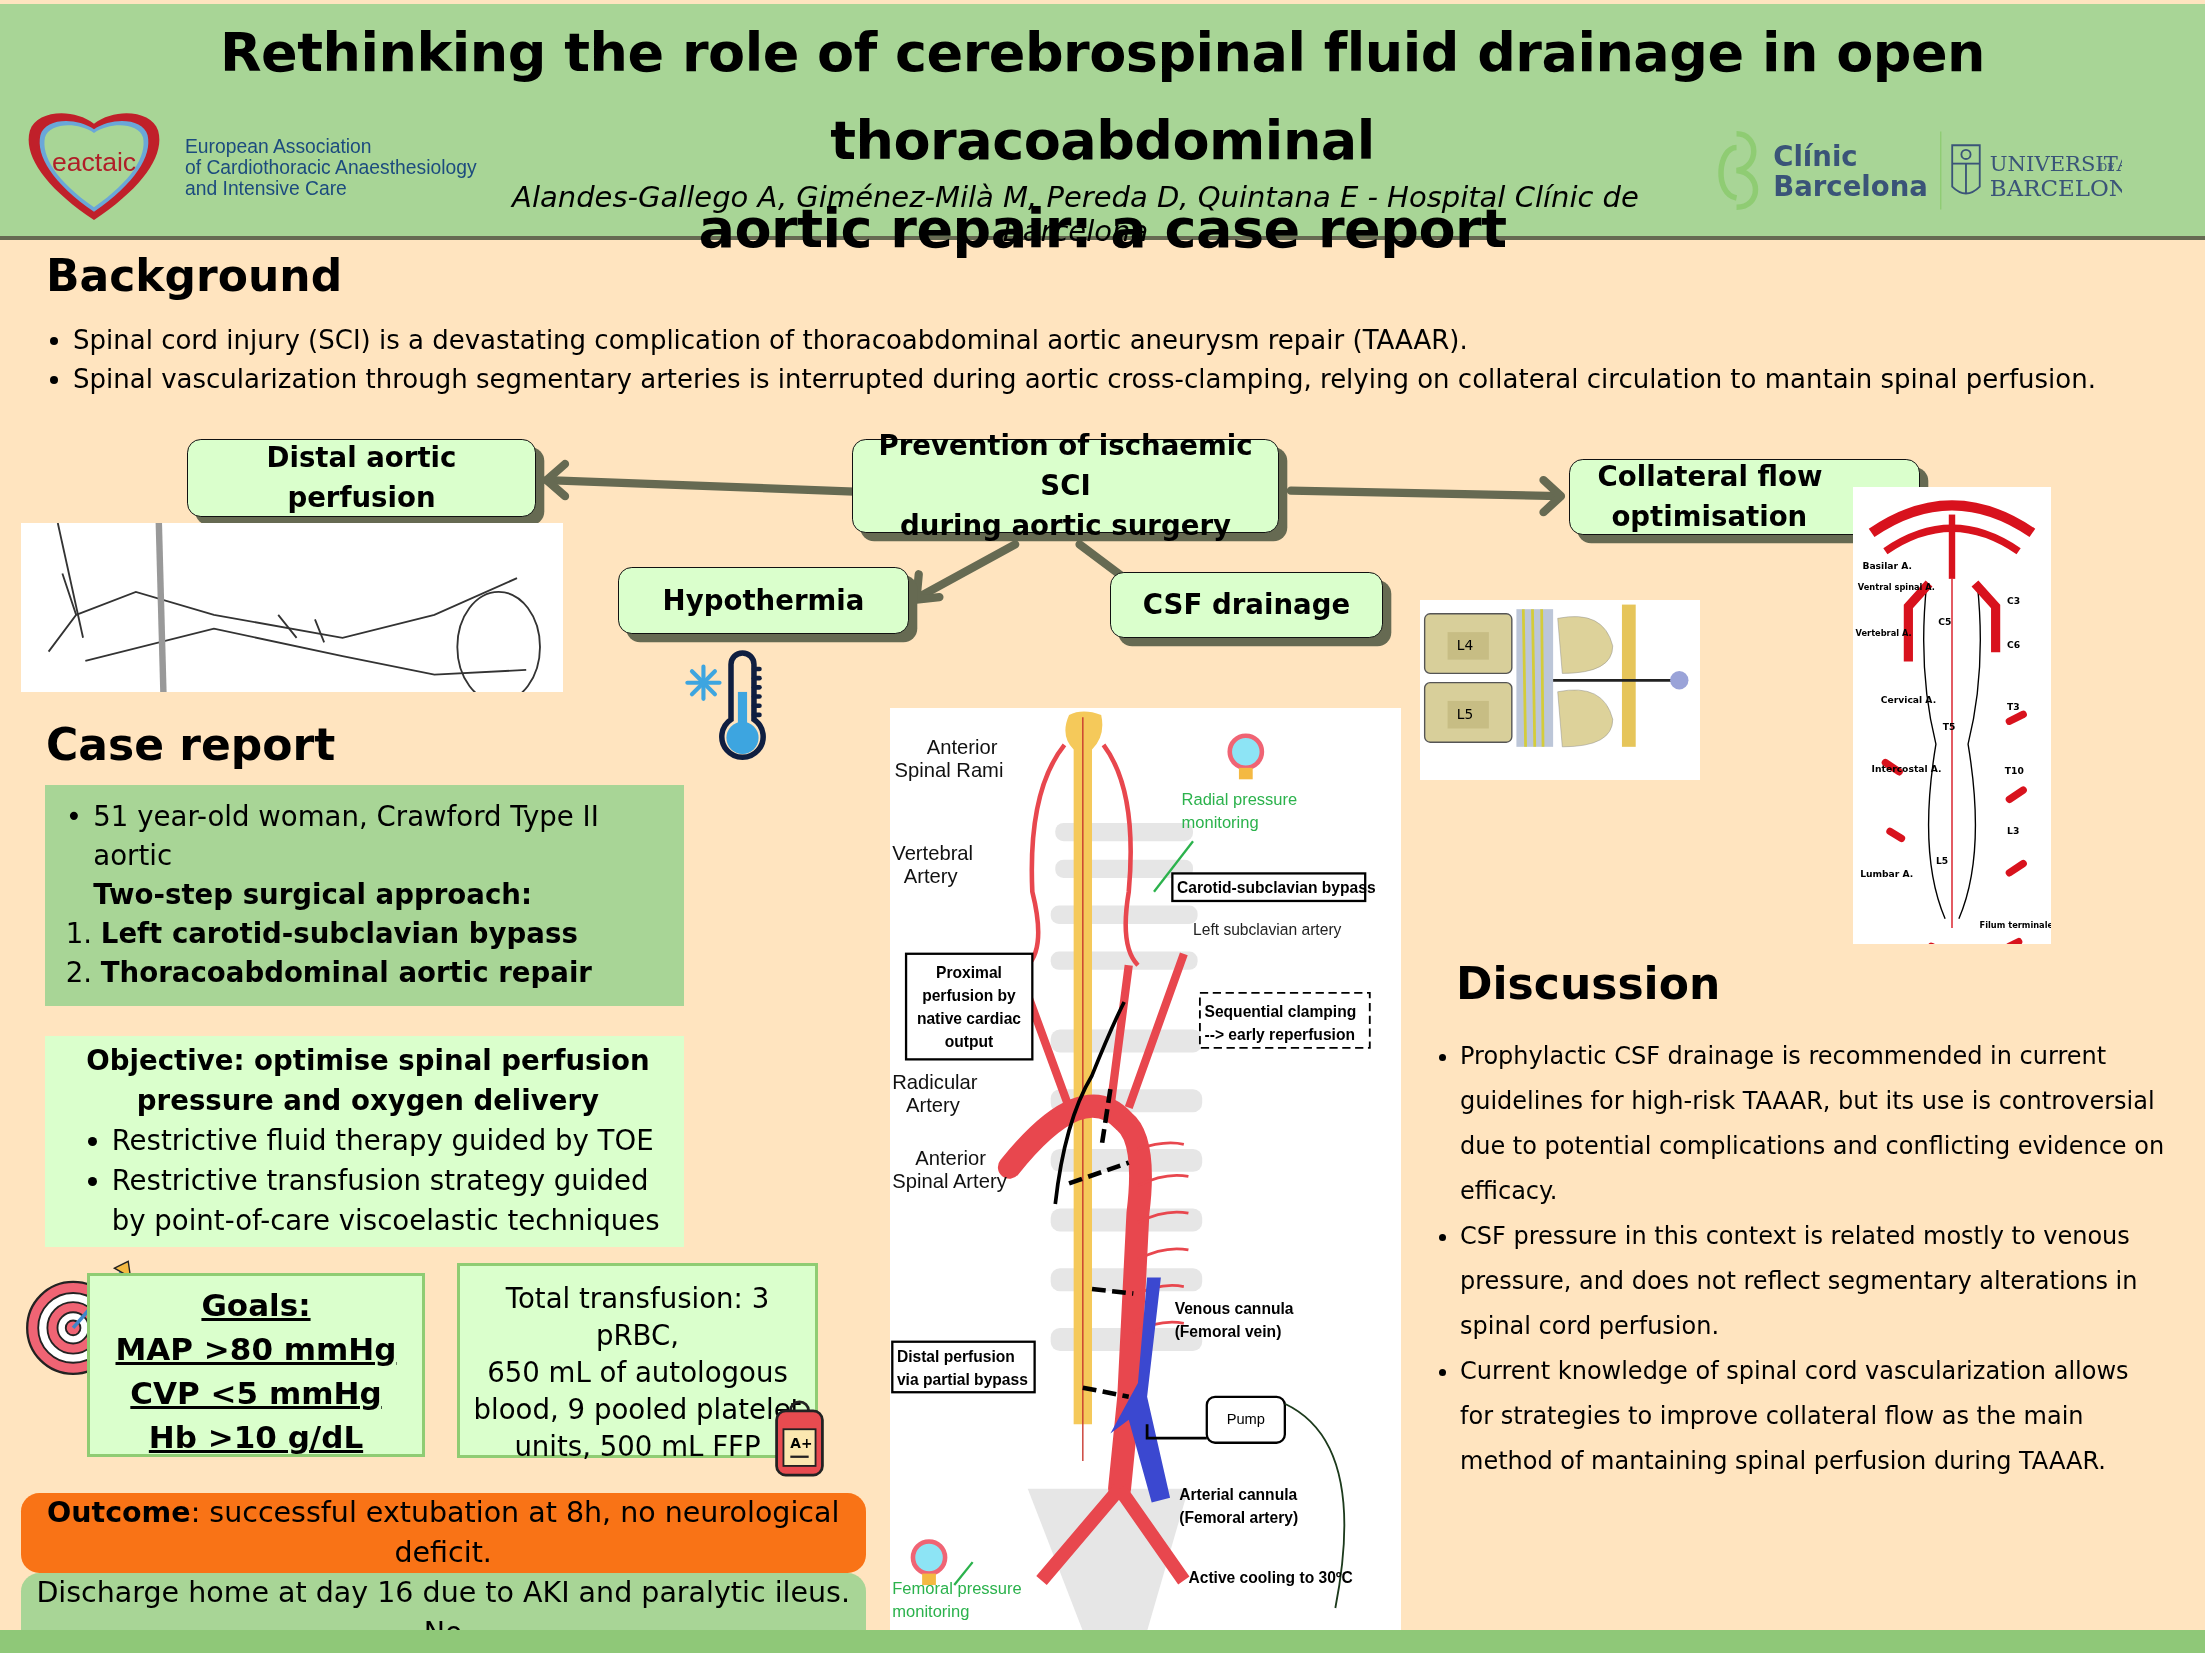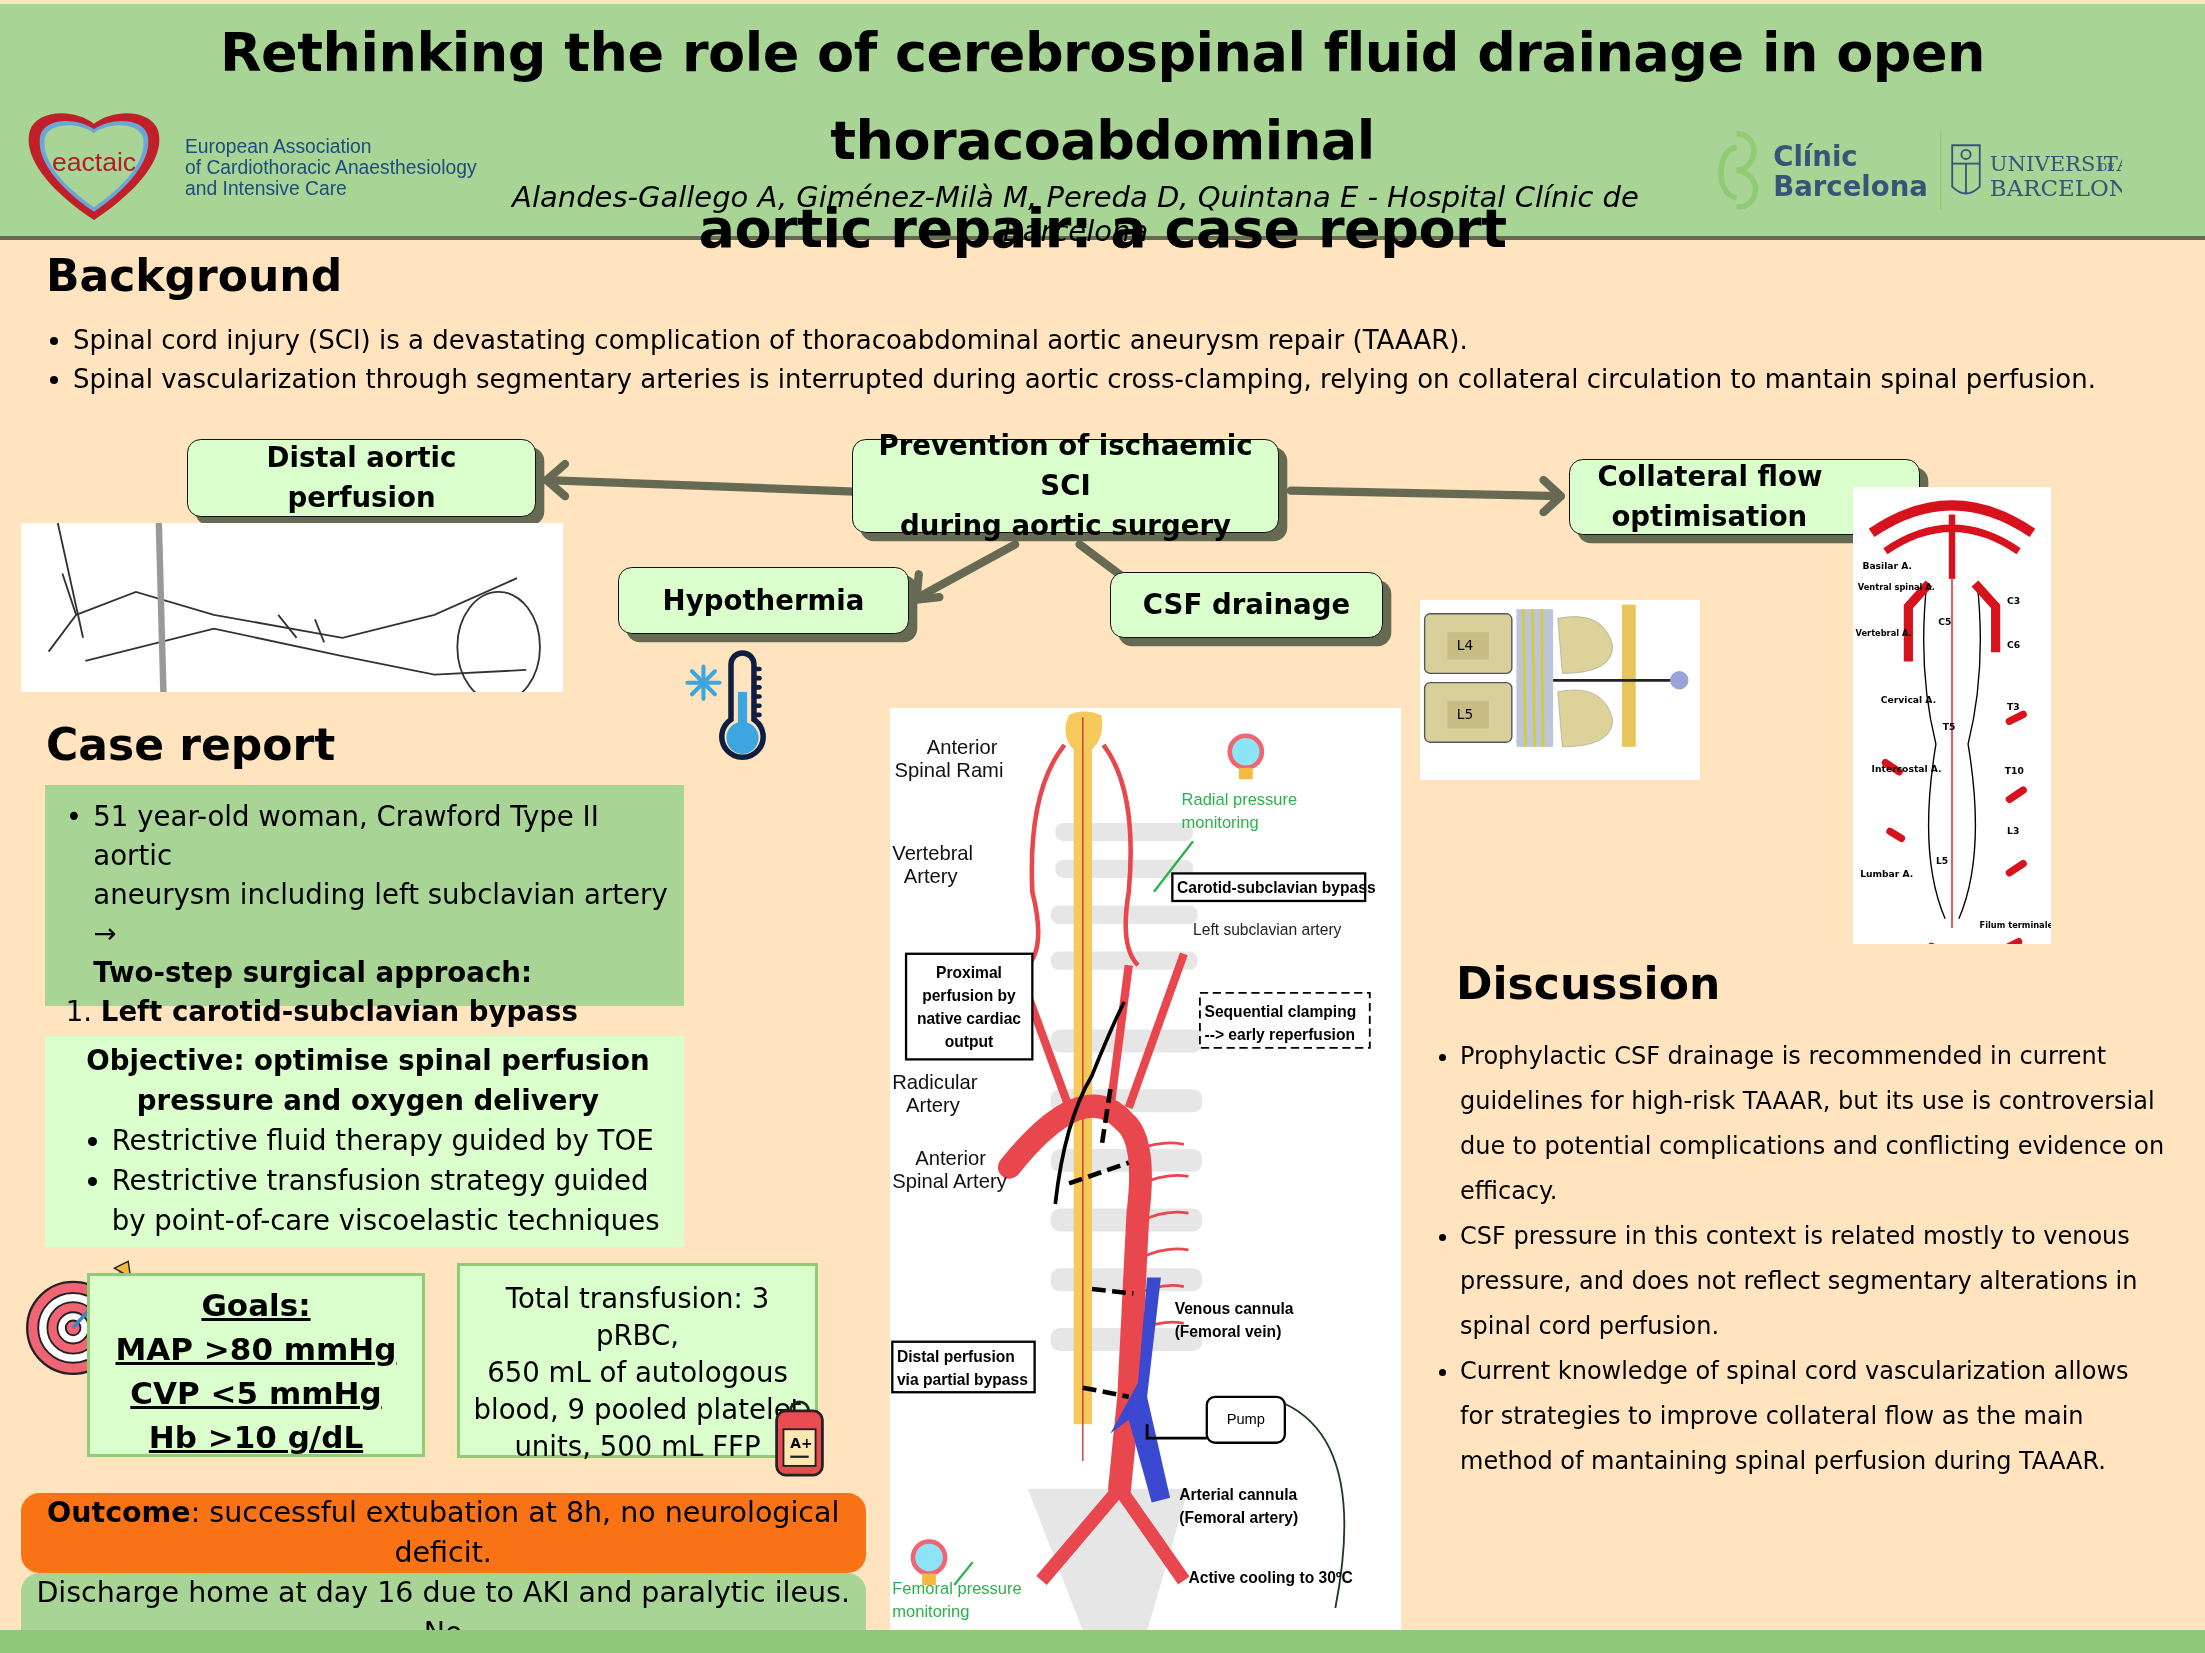--- a/index.html
+++ b/index.html
@@ -192,21 +192,20 @@
     </g>
   </svg>
 </div>
 
 <div class="abs h2" style="left:46px; top:719px;">Case report</div>
 
 <div class="abs dark-box" style="left:45px; top:785px; width:639px; height:221px; font-size:27.6px; line-height:39px; box-sizing:border-box; padding:11.5px 0 0 20.7px;">
   <div style="padding-left:27.6px; position:relative;">
     <span style="position:absolute; left:0;">•</span>
     <div>51 year-old woman, Crawford Type II aortic</div>
-    <div>aneurysm including left subclavian artery →</div>
     <div style="font-weight:bold;">Two-step surgical approach:</div>
   </div>
   <div><span>1.</span> <b>Left carotid-subclavian bypass</b></div>
   <div><span>2.</span> <b>Thoracoabdominal aortic repair</b></div>
 </div>
 
 <div class="abs light-box" style="left:45px; top:1036px; width:639px; height:211px; font-size:27.6px; line-height:40px; box-sizing:border-box; padding:4.6px 13.8px 0 20.7px;">
   <div style="text-align:center; font-weight:bold;">
     <div>Objective: optimise spinal perfusion</div>
     <div>pressure and oxygen delivery</div>

